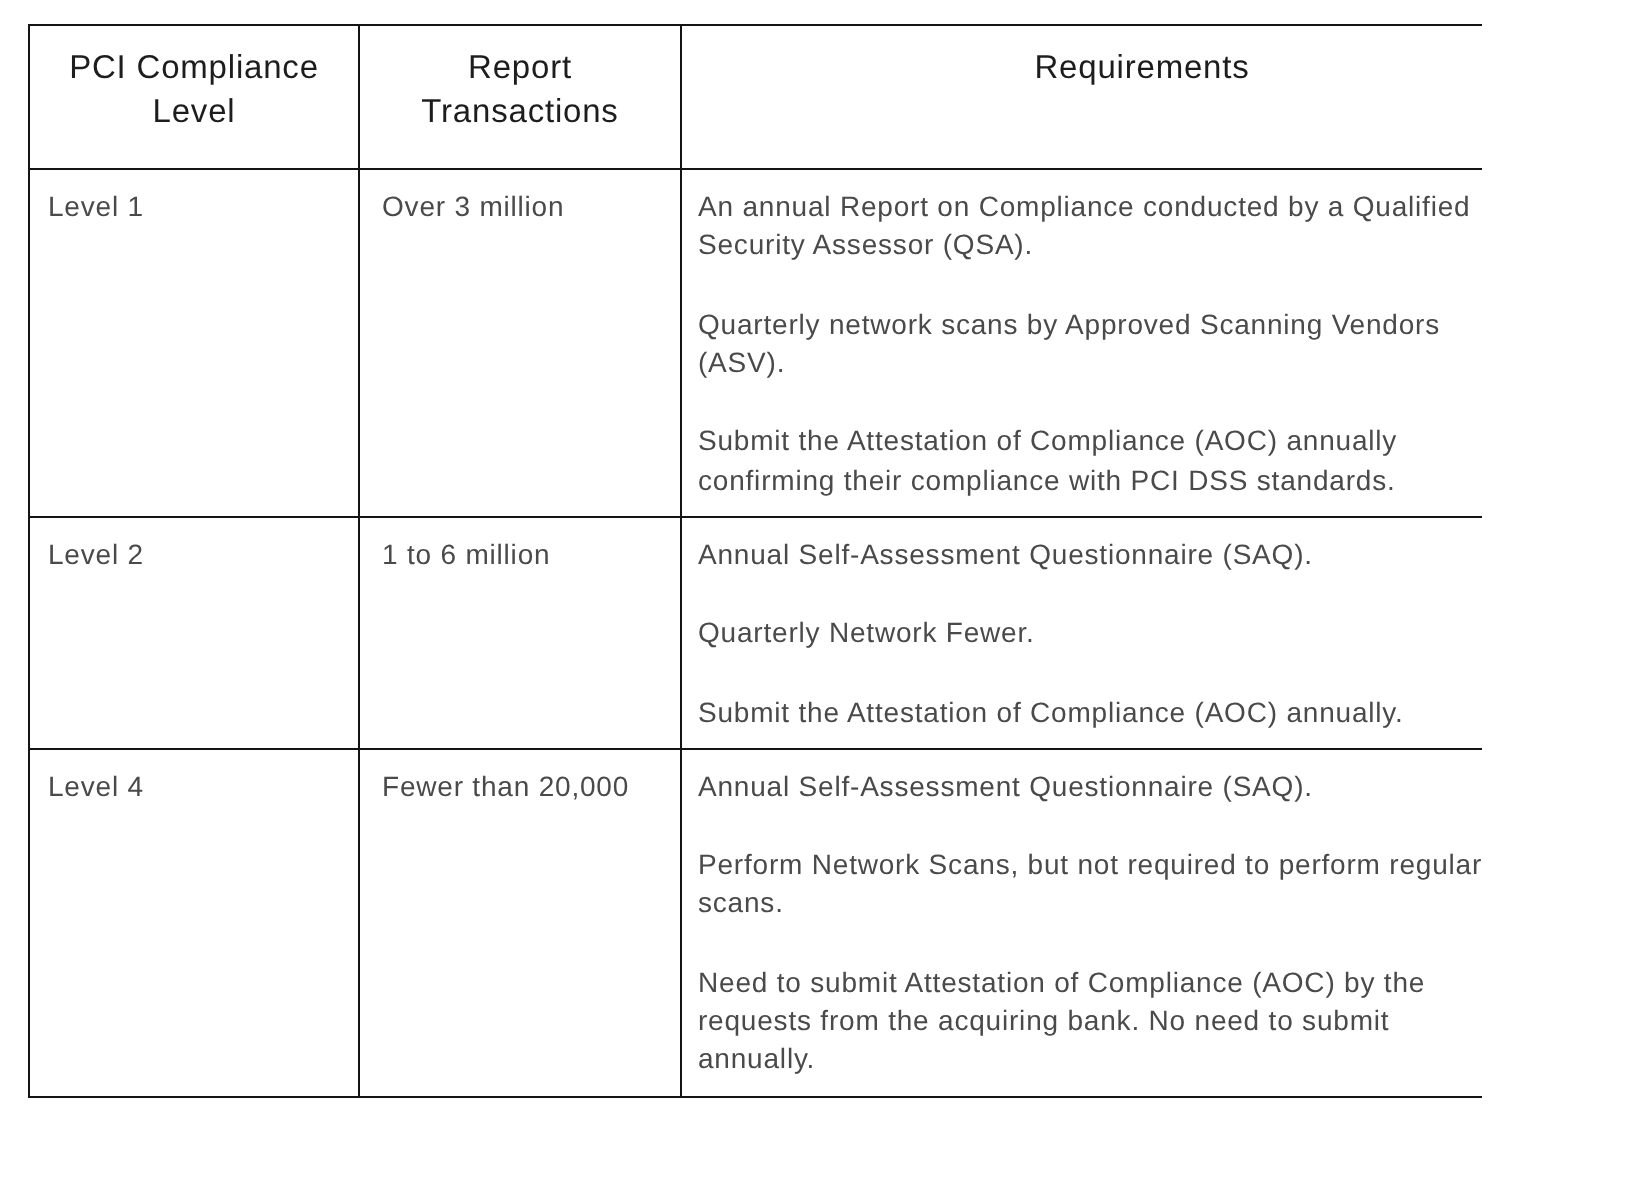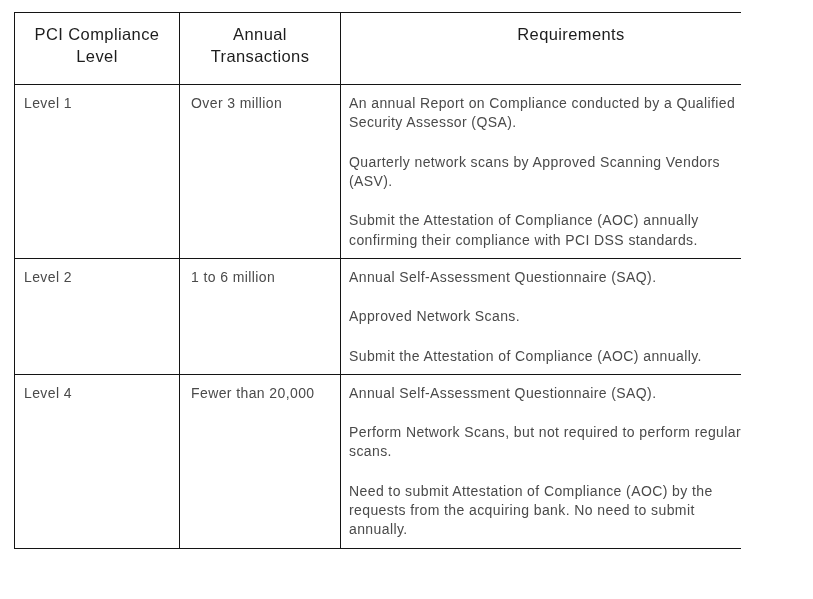--- a/index.html
+++ b/index.html
@@ -73,40 +73,40 @@
 <div class="page">
   <table class="pci">
     <colgroup>
       <col style="width:165px">
       <col style="width:161px">
       <col style="width:461px">
     </colgroup>
     <thead>
       <tr class="header-row">
         <th>PCI Compliance Level</th>
-        <th>Annual Transactions</th>
+        <th>Report Transactions</th>
         <th>Requirements</th>
       </tr>
     </thead>
     <tbody>
       <tr class="row-level-1">
         <td class="level-cell">Level 1</td>
         <td class="transactions-cell">Over 3 million</td>
         <td class="requirements-cell">
           <p>An annual Report on Compliance conducted by a Qualified Security Assessor (QSA).</p>
           <p>Quarterly network scans by Approved Scanning Vendors (ASV).</p>
           <p>Submit the Attestation of Compliance (AOC) annually confirming their compliance with PCI DSS standards.</p>
         </td>
       </tr>
       <tr class="row-level-2">
         <td class="level-cell">Level 2</td>
         <td class="transactions-cell">1 to 6 million</td>
         <td class="requirements-cell">
           <p>Annual Self-Assessment Questionnaire (SAQ).</p>
-          <p>Approved Network Scans.</p>
+          <p>Quarterly Network Fewer.</p>
           <p>Submit the Attestation of Compliance (AOC) annually.</p>
         </td>
       </tr>
       <tr class="row-level-4">
         <td class="level-cell">Level 4</td>
         <td class="transactions-cell">Fewer than 20,000</td>
         <td class="requirements-cell">
           <p>Annual Self-Assessment Questionnaire (SAQ).</p>
           <p>Perform Network Scans, but not required to perform regular scans.</p>
           <p>Need to submit Attestation of Compliance (AOC) by the requests from the acquiring bank. No need to submit annually.</p>

